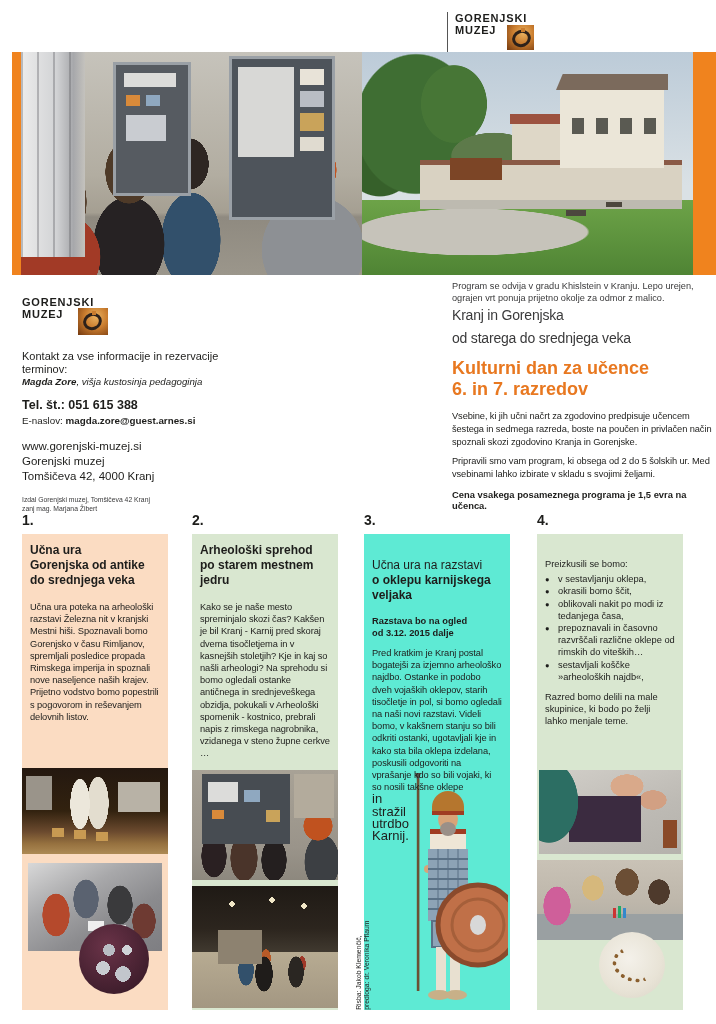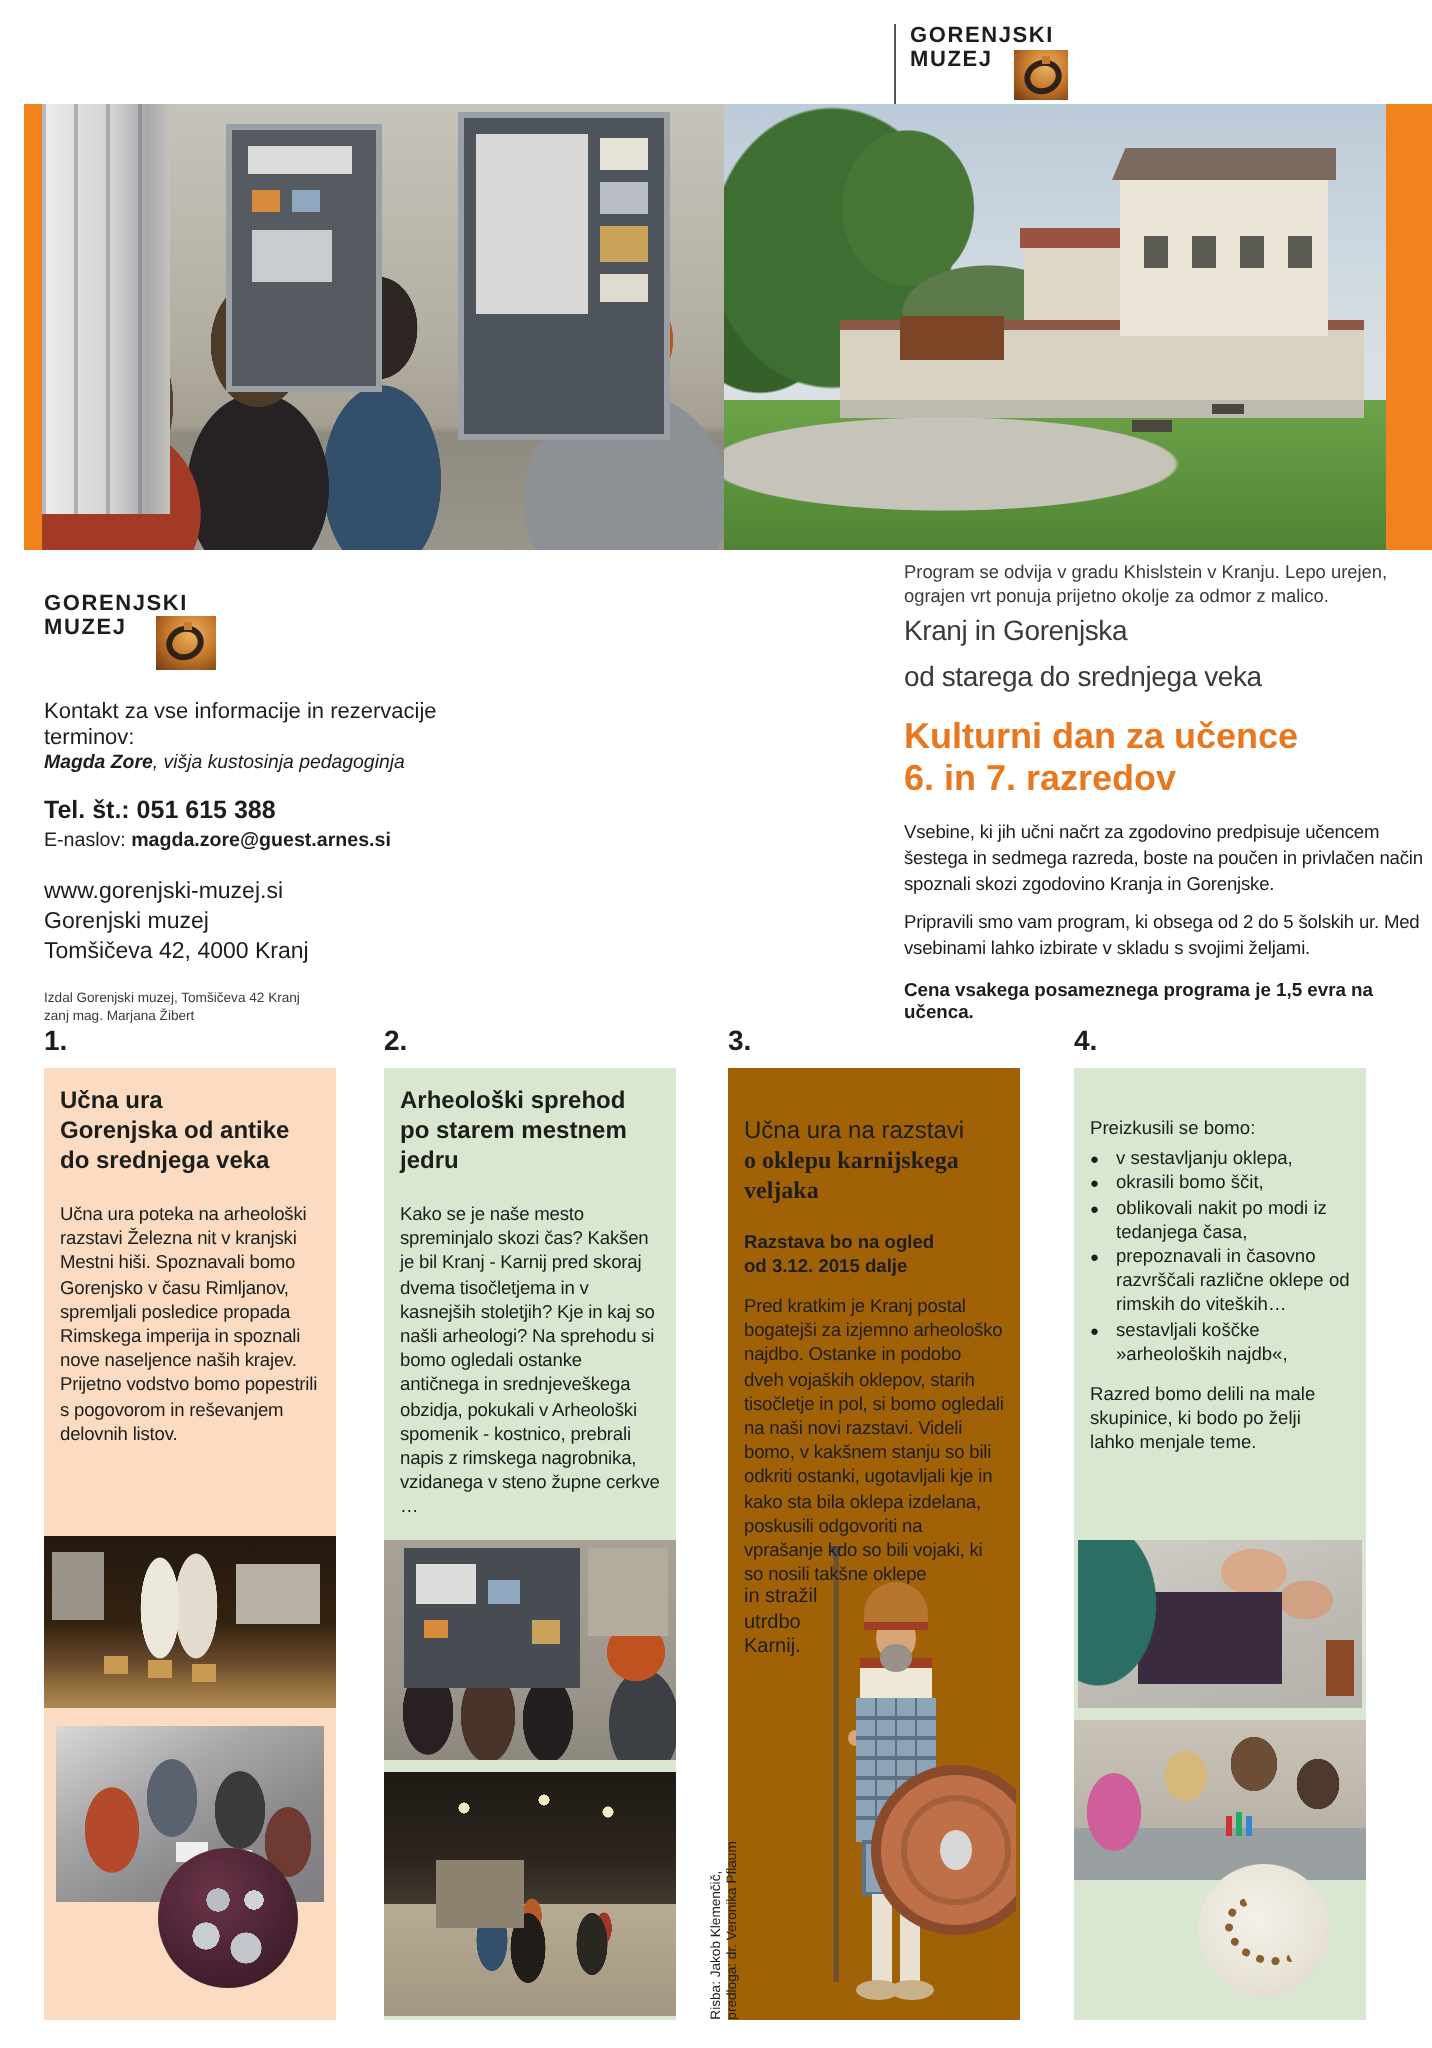--- a/index.html
+++ b/index.html
@@ -96,28 +96,28 @@
   .subtitle{margin-top:8px;font-size:18px;line-height:21px;font-weight:700;color:#e87820;white-space:pre-line;}
   .intro-p{margin-top:10px;font-size:9.3px;line-height:12.8px;letter-spacing:-.1px;}
   .intro-p.p2{margin-top:7px;}
   .price{margin-top:8px;font-size:9.4px;font-weight:700;}
   
   .col{position:absolute;top:512px;width:146px;}
   .col-num{font-size:14px;font-weight:700;height:20px;}
   .panel{position:relative;margin-top:2px;height:476px;box-sizing:border-box;padding:9px 8px;}
   .panel-peach{background:#fbdcc2;}
   .panel-green{background:#d9e7d0;}
-  .panel-pink{background:#a16207;}
+  .panel-pink{background:#5eead4;}
   .panel-title{font-size:12px;line-height:15px;font-weight:700;white-space:pre-line;}
   .panel-title .reg{font-weight:400;display:block;}
-  .panel-title .bold{font-weight:700;white-space:pre-line;font-family:Liberation Serif, serif;}
+  .panel-title .bold{font-weight:700;white-space:pre-line;}
   .pdate{margin-top:12px;font-size:9.3px;line-height:12px;font-weight:700;white-space:pre-line;}
   .pbody{margin-top:13px;font-size:9.3px;line-height:12.2px;letter-spacing:-.1px;position:relative;z-index:2;}
   .pbody.tight{margin-top:8px;}
-  .ptail{width:46px;font-size:10px;line-height:12.2px;position:relative;z-index:2;}
+  .ptail{width:46px;font-size:13px;line-height:12.2px;position:relative;z-index:2;}
   .pintro{margin-top:15px;font-size:9.3px;line-height:12.2px;}
   .plist{margin:3px 0 0 0;padding:0;list-style:none;font-size:9.3px;line-height:12.2px;}
   .plist li{position:relative;padding-left:13px;}
   .plist li::before{content:"●";position:absolute;left:0;top:1px;font-size:7.5px;}
   .poutro{margin-top:8px;font-size:9.3px;line-height:12.2px;}
   .cph{position:absolute;overflow:hidden;}
   
   .c1-ph1{left:0;right:0;top:234px;height:86px;
     background:radial-gradient(10px 26px at 58px 36px,#ece7db 96%,transparent 98%),
       radial-gradient(11px 27px at 76px 35px,#e3ddcf 96%,transparent 98%),

